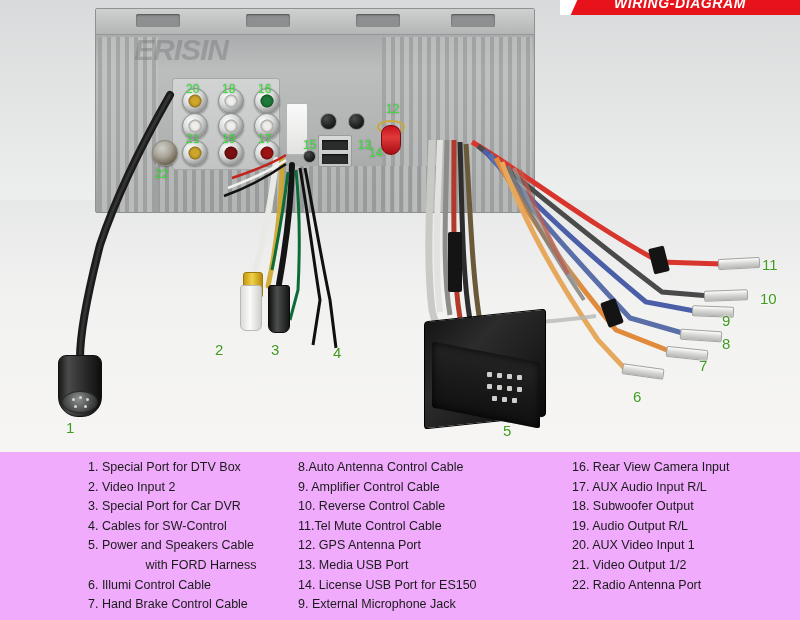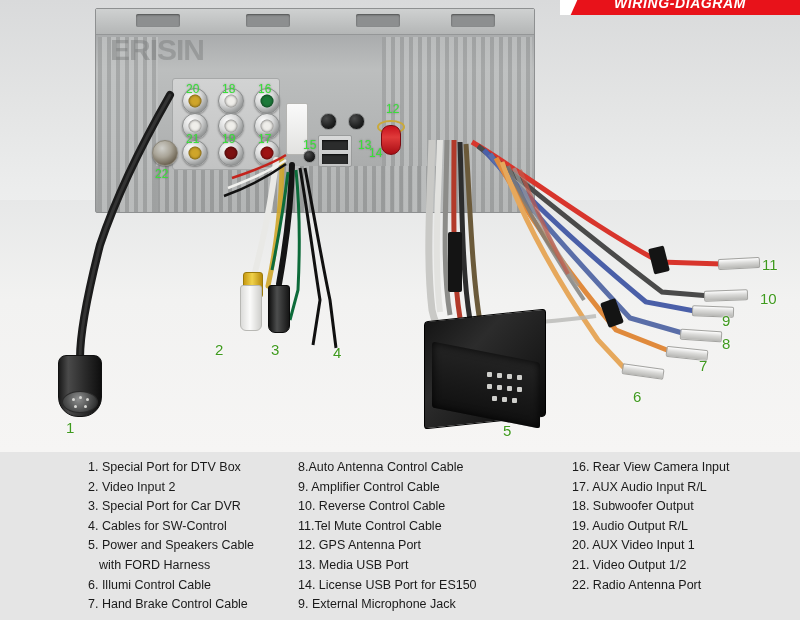--- a/index.html
+++ b/index.html
@@ -279,35 +279,35 @@
     z-index: 30;
     white-space: nowrap;
     line-height: 1;
   }
   .lbl.sm { font-size: 12px; color: #39e039; text-shadow: 0 0 2px rgba(0,0,0,.35); }
   .lbl.md { font-size: 15px; }
 
   
   .watermark {
     position: absolute;
-    left: 110px; top: 33px;
-    font-size: 30px; font-weight: bold; 
+    left: 134px; top: 33px;
+    font-size: 30px; font-weight: bold; font-style: italic;
     color: rgba(120,122,122,.45);
     letter-spacing: -1px;
     z-index: 25;
     font-family: "Liberation Sans", sans-serif;
     pointer-events: none;
   }
 
   
   .legend {
     position: absolute;
     left: 0; top: 452px;
     width: 800px; height: 168px;
-    background: #e5e5e5;
+    background: #f0abfc;
   }
   .legend-col {
     position: absolute;
     top: 6px;
   }
   .legend-col.c1 { left: 88px;  width: 215px; }
   .legend-col.c2 { left: 298px; width: 265px; }
   .legend-col.c3 { left: 572px; width: 225px; }
   .legend-item {
     font-size: 12.5px;
@@ -503,21 +503,21 @@
     <div class="banner-text">WIRING-DIAGRAM</div>
   </div>
 
   <div class="legend">
     <div class="legend-col c1">
       <div class="legend-item">1. Special Port for DTV Box</div>
       <div class="legend-item">2. Video Input 2</div>
       <div class="legend-item">3. Special Port for Car DVR</div>
       <div class="legend-item">4. Cables for SW-Control</div>
       <div class="legend-item">5. Power and Speakers Cable</div>
-      <div class="legend-item" style="padding-left:11px;">with FORD Harness</div>
+      <div class="legend-item" style="padding-left:11px;text-align:center;">with FORD Harness</div>
       <div class="legend-item">6. Illumi Control Cable</div>
       <div class="legend-item">7. Hand Brake Control Cable</div>
     </div>
 
     <div class="legend-col c2">
       <div class="legend-item">8.Auto Antenna Control Cable</div>
       <div class="legend-item">9. Amplifier Control Cable</div>
       <div class="legend-item">10. Reverse Control Cable</div>
       <div class="legend-item">11.Tel Mute Control Cable</div>
       <div class="legend-item">12. GPS Antenna Port</div>

